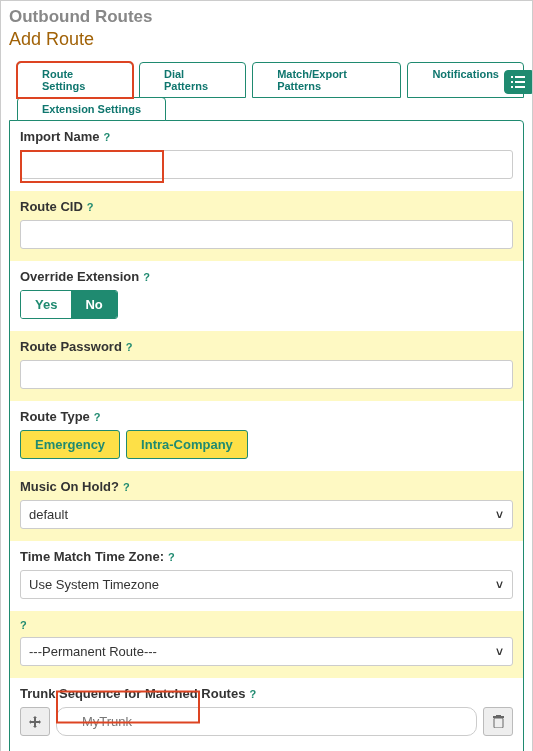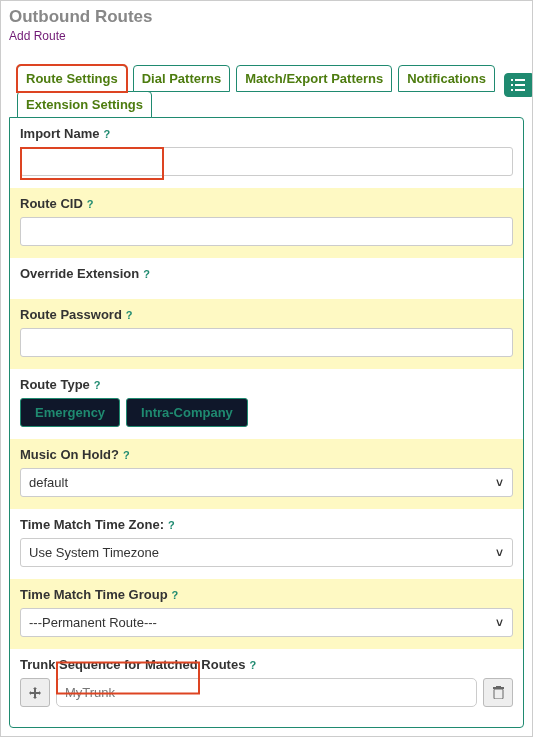--- a/index.html
+++ b/index.html
@@ -1,46 +1,46 @@
 <!DOCTYPE html>
 <html><head>
 <meta charset="utf-8">
 <style>
 * { box-sizing: border-box; margin: 0; padding: 0; }
 body { font-family: -apple-system, BlinkMacSystemFont, "Segoe UI", Arial, sans-serif; font-size: 13px; color: #333; background: #fff; width: 533px; }
 .container { border: 1px solid #ccc; padding: 6px 8px 8px 8px; }
 .page-title { font-size: 17px; font-weight: 600; color: #888; margin-bottom: 2px; }
-.page-subtitle { font-size: 12px; color: #701a75; margin-bottom: 22px; }
+.page-subtitle { font-size: 18px; color: #a16207; margin-bottom: 12px; }
 .tabs-row { display: flex; gap: 6px; margin-bottom: 0; position: relative; padding-left: 8px;}
-.tab { border: 1px solid #1f8a70; border-radius: 4px 4px 0 0; padding: 5px 8px; font-size: 13px; font-weight: 600; color: #4d7c0f; background: #fff; cursor: pointer; }
+.tab { border: 1px solid #1f8a70; border-radius: 4px 4px 0 0; padding: 5px 24px; font-size: 11px; font-weight: 600; color: #0f766e; background: #fff; cursor: pointer; }
 .tab.active { border-bottom: 1px solid #fff; }
 .tab.highlight { outline: 2px solid #d42; outline-offset: -1px; }
 .tabs-row2 { display: flex; padding-left: 8px; margin-top: -1px; }
 .side-btn { position: absolute; right: -8px; top: 8px; width: 28px; height: 24px; background: #1f8a70; border: 1px solid #1f8a70; border-radius: 4px 0 0 4px; color: #fff; display: flex; align-items: center; justify-content: center; cursor: pointer; }
 .panel { border: 1px solid #1f8a70; border-radius: 0 4px 4px 4px; margin-top: -1px; padding: 0; }
 .field-block { padding: 8px 10px 12px 10px; }
 .field-block.shaded { background: #fef9c3; }
 .field-label { font-weight: 700; font-size: 13px; color: #333; margin-bottom: 6px; display: flex; align-items: center; gap: 4px; }
 .help-icon { color: #1f8a70; font-size: 11px; font-weight: bold; }
 .text-input { width: 100%; border: 1px solid #ccc; border-radius: 3px; padding: 6px 8px; font-size: 13px; background: #fff; }
 .input-wrap-highlight { position: relative; }
 .input-wrap-highlight::after { content:""; position:absolute; left:0; top:0; width:140px; height:100%; border:2px solid #d42; pointer-events:none; }
 .full-input { position: relative; }
 .toggle-group { display: inline-flex; border: 1px solid #1f8a70; border-radius: 3px; overflow: hidden; }
 .toggle-btn { padding: 6px 14px; font-size: 13px; font-weight: 600; background: #fff; color: #1f8a70; border: none; cursor: pointer; }
 .toggle-btn.active { background: #1f8a70; color: #fff; }
 .btn-row { display: inline-flex; gap: 6px; }
-.type-btn { border: 1px solid #1f8a70; background: #0f172a; color: #1f8a70; padding: 6px 14px; border-radius: 3px; font-size: 13px; font-weight: 600; cursor: pointer; }
+.type-btn { border: 1px solid #1f8a70; background: #fde047; color: #1f8a70; padding: 6px 14px; border-radius: 3px; font-size: 13px; font-weight: 600; cursor: pointer; }
 .select { width: 100%; border: 1px solid #ccc; border-radius: 3px; padding: 6px 8px; font-size: 13px; background: #fff; appearance: none; -webkit-appearance: none; position: relative; }
 .select-wrap { position: relative; }
 .select-wrap::after { content: "˅"; position: absolute; right: 10px; top: 50%; transform: translateY(-50%); color: #333; font-size: 12px; pointer-events: none; font-weight:bold;}
 .trunk-row { display: flex; align-items: stretch; gap: 6px; margin-bottom: 8px; }
 .drag-handle { width: 30px; border: 1px solid #bbb; background: #eee; border-radius: 3px; display: flex; align-items: center; justify-content: center; color: #666; font-size: 14px; cursor: grab; }
 .trunk-select-wrap { flex: 1; position: relative; }
-.trunk-select { width: 100%; border: 1px solid #ccc; border-radius: 5px; padding: 6px 8px; font-size: 13px; background: #fff; appearance: none; color:#777;}
+.trunk-select { width: 100%; border: 1px solid #ccc; border-radius: 10px; padding: 6px 25px; font-size: 13px; background: #fff; appearance: none; color:#777;}
 .trunk-highlight::after { content:""; position:absolute; left:0; top:0; width:140px; height:100%; border:2px solid #d42; pointer-events:none; }
 .del-btn { width: 30px; border: 1px solid #bbb; background: #eee; border-radius: 3px; display: flex; align-items: center; justify-content: center; color: #666; cursor: pointer; }
 svg { display: block; }
 </style>
 </head>
 <body>
 
 <div class="container">
   <div class="page-title">Outbound Routes</div>
   <div class="page-subtitle">Add Route</div>
@@ -85,20 +85,24 @@
           <span class="help-icon">?</span>
         </div>
       <input class="text-input" value="" style="">
     </div>
 
     <div class="field-block">
       <div class="field-label">
           <span>Override Extension</span>
           <span class="help-icon">?</span>
         </div>
+      <div class="toggle-group">
+        <button class="toggle-btn">Yes</button>
+        <button class="toggle-btn active">No</button>
+      </div>
     </div>
 
     <div class="field-block shaded">
       <div class="field-label">
           <span>Route Password</span>
           <span class="help-icon">?</span>
         </div>
       <input class="text-input" value="" style="">
     </div>
 
@@ -128,21 +132,20 @@
           <span>Time Match Time Zone:</span>
           <span class="help-icon">?</span>
         </div>
       <div class="select-wrap">
         <div class="select">Use System Timezone</div>
       </div>
     </div>
 
     <div class="field-block shaded">
       <div class="field-label">
-          <span>Time Match Time Group</span>
           <span class="help-icon">?</span>
         </div>
       <div class="select-wrap">
         <div class="select">---Permanent Route---</div>
       </div>
     </div>
 
     <div class="field-block">
       <div class="field-label">
           <span>Trunk Sequence for Matched Routes</span>

